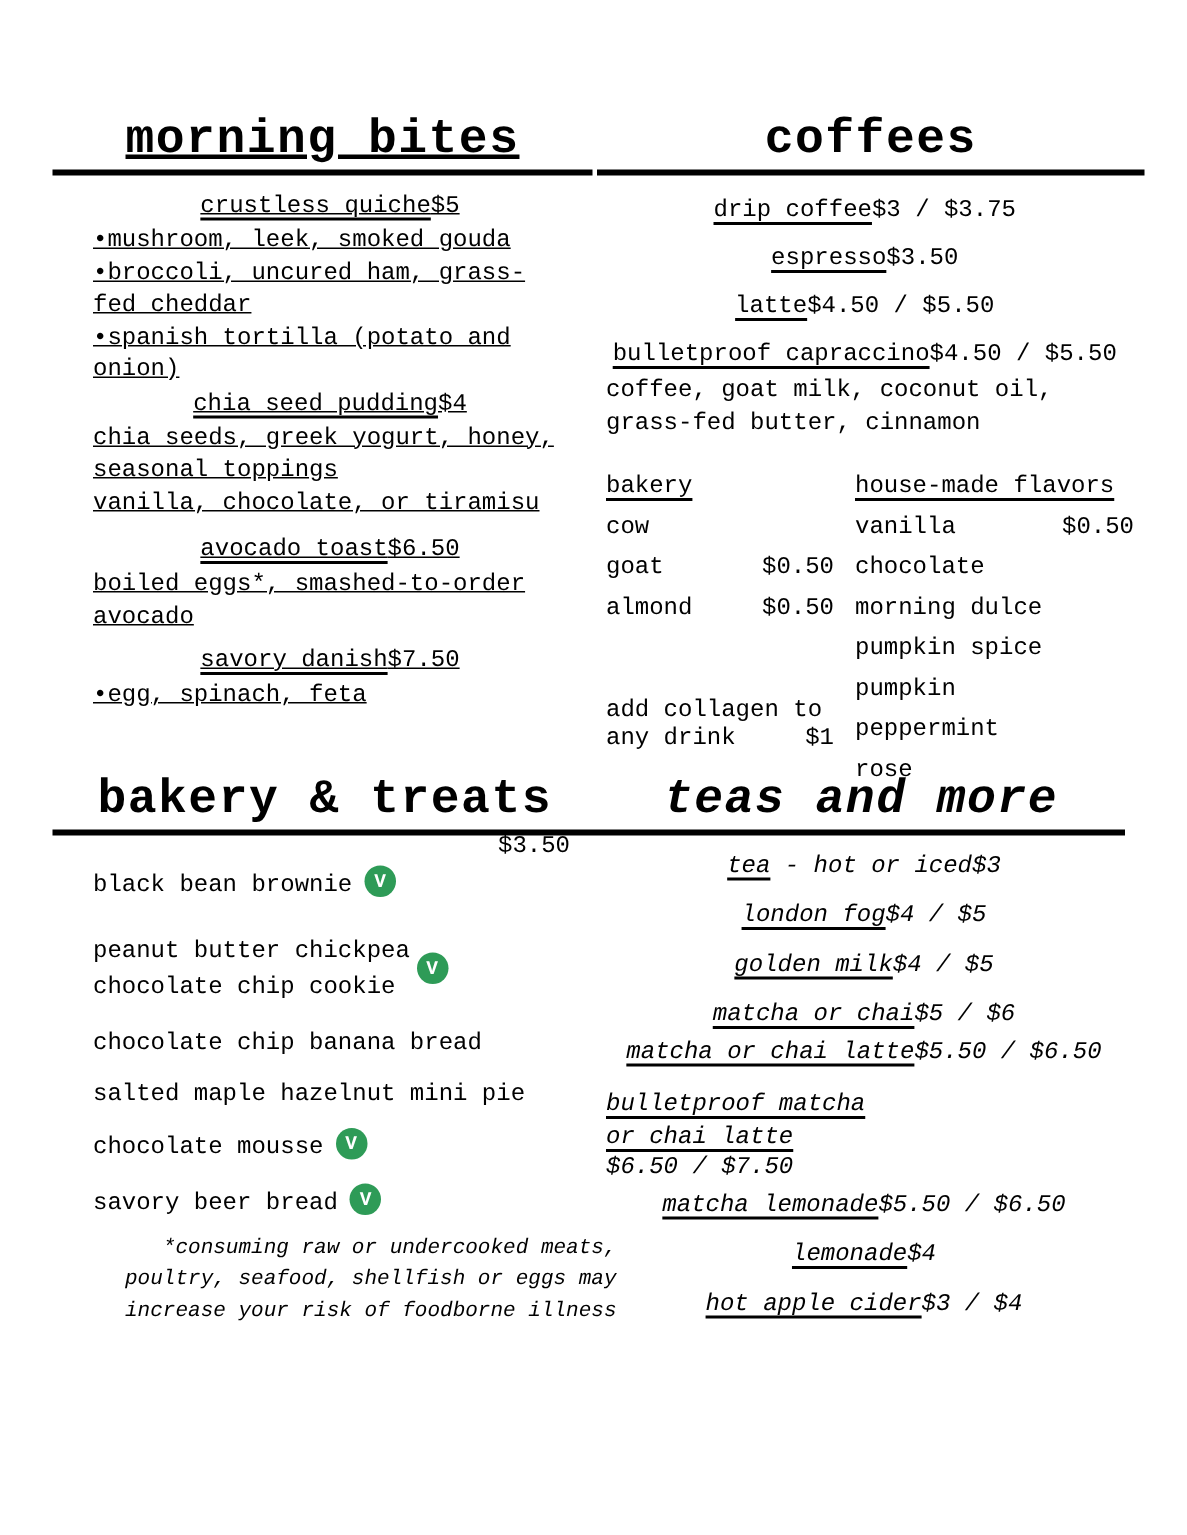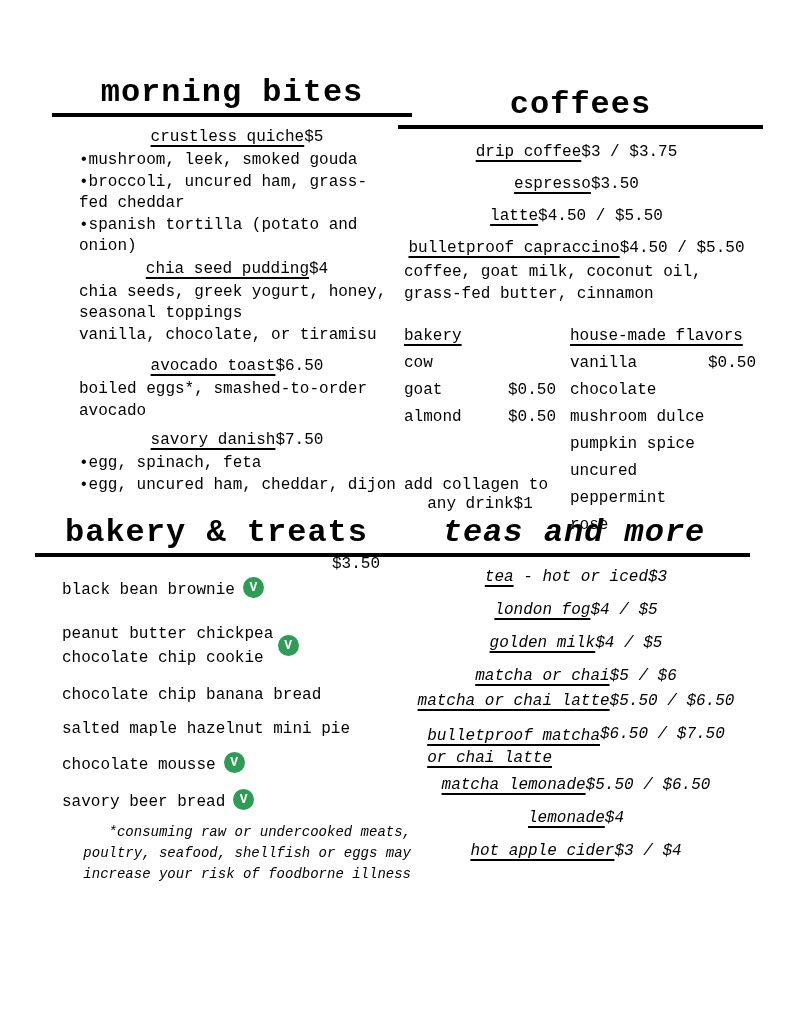--- a/index.html
+++ b/index.html
@@ -6,22 +6,22 @@
   .page{
     position:relative;
     width:791px;height:1023px;
     background:#ffffff;
     color:#000;
     font-family:"Liberation Mono","DejaVu Sans Mono",monospace;
     font-size:16px;
     overflow:hidden;
   }
   .sec{position:absolute;}
-  #sec-morning{left:52px;top:76px;width:360px;}
-  #sec-coffees{left:398px;top:88px;width:365px;}
+  #sec-morning{left:35px;top:76px;width:360px;text-decoration:underline;}
+  #sec-coffees{left:398px;top:76px;width:365px;}
   #sec-bakery{left:35px;top:516px;width:363px;}
   #sec-teas{left:398px;top:516px;width:352px;font-style:italic;}
 
   .sec-title{
     margin:0;
     font-size:32px;
     font-weight:bold;
     line-height:34px;
     text-align:center;
     letter-spacing:1px;
@@ -55,21 +55,21 @@
   .crow{margin-top:14px;}
   .crow.first{margin-top:10px;}
   .cdesc{margin-top:5px;}
   .milks-grid{display:flex;margin-top:22px;}
   .subcol-l{width:152px;margin-right:14px;flex:none;}
   .subcol-r{width:186px;flex:none;}
   .subhead{display:inline-block;}
   .srow{display:flex;justify-content:space-between;margin-top:10px;line-height:17px;}
   .note{margin-top:50px;}
   .nline{line-height:19px;}
-  .nflex{display:flex;justify-content:center;}
+  .nflex{display:flex;justify-content:space-between;}
 
   
   .price-note{position:absolute;top:-2px;right:18px;}
   .bitem{margin-top:16px;white-space:nowrap;}
   .bitem.first{margin-top:22px;}
   .bl{line-height:24px;}
   .vb{
     display:inline-flex;
     width:21px;height:21px;
     border-radius:50%;
@@ -92,21 +92,21 @@
     font-size:14px;
     line-height:21px;
     text-align:right;
   }
 
   
   .trow{margin-top:15px;}
   .trow.first{margin-top:7px;}
   .trow.tight{margin-top:7px;}
   .tname .blk{display:block;width:fit-content;line-height:22px;}
-  .top-align{align-items:flex-start;}
+  .top-align{align-items:flex-start;flex-direction:column;}
 </style>
 </head>
 <body>
 
 <div class="page">
 
   <section class="sec" id="sec-morning">
     <h2 class="sec-title">morning bites</h2>
     <div class="content">
 
@@ -140,21 +140,20 @@
         <div class="dl">boiled eggs*, smashed-to-order</div>
         <div class="dl">avocado</div>
       </div>
 
       <div class="mi mi3">
         <div class="row">
           <span class="u">savory danish</span>
           <span class="pr">$7.50</span>
         </div>
         <div class="dl">•egg, spinach, feta</div>
-        <div class="dl">•egg, uncured ham, cheddar, dijon</div>
       </div>
 
     </div>
   </section>
 
   <section class="sec" id="sec-coffees">
     <h2 class="sec-title">coffees</h2>
     <div class="content">
 
       <div class="row crow first">
@@ -204,27 +203,27 @@
         <div class="subcol-r">
           <span class="subhead u">house-made flavors</span>
           <div class="srow">
             <span>vanilla</span>
             <span class="pr">$0.50</span>
           </div>
           <div class="srow">
             <span>chocolate</span>
           </div>
           <div class="srow">
-            <span>mushroom dulce</span>
+            <span>morning dulce</span>
           </div>
           <div class="srow">
             <span>pumpkin spice</span>
           </div>
           <div class="srow">
-            <span>uncured</span>
+            <span>pumpkin</span>
           </div>
           <div class="srow">
             <span>peppermint</span>
           </div>
           <div class="srow">
             <span>rose</span>
           </div>
         </div>
       </div>
 

